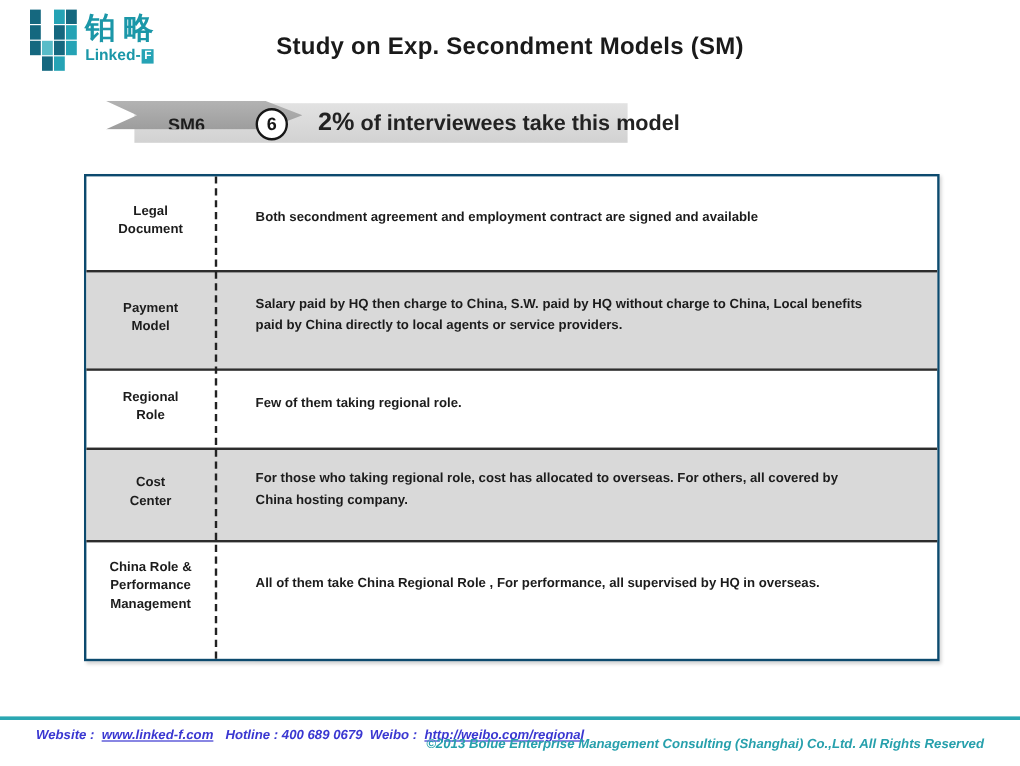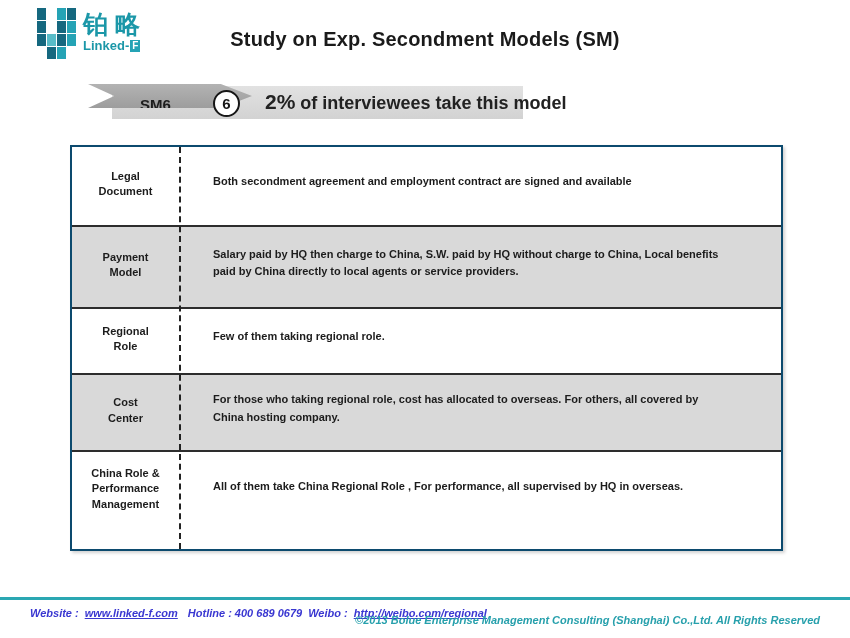--- a/index.html
+++ b/index.html
@@ -4,21 +4,21 @@
 <style>
   * { margin: 0; padding: 0; box-sizing: border-box; }
   body { background: #888; font-family: "Liberation Sans", sans-serif; }
   .page {
     position: relative; width: 850px; height: 638px;
     background: #ffffff; overflow: hidden; margin: 0 auto;
     font-family: "Liberation Sans", sans-serif;
   }
 
   
-  .logo { position: absolute; left: 25px; top: 8px; display: flex; margin-left: 12px; }
+  .logo { position: absolute; left: 25px; top: 8px; display: flex; }
   .logo-grid { position: relative; width: 39px; height: 51px; }
   .logo-grid i { position: absolute; width: 9px; height: 12px; display: block; }
   .sq-d { background: #15687f; }
   .sq-t { background: #25a3b5; }
   .sq-l { background: #58bcc8; }
   .logo-text { margin-left: 7px; padding-top: 2px; }
   .logo-cn {
     font-size: 25px; font-weight: bold; color: #1b97a8;
     letter-spacing: 7px; line-height: 28px; white-space: nowrap;
   }

